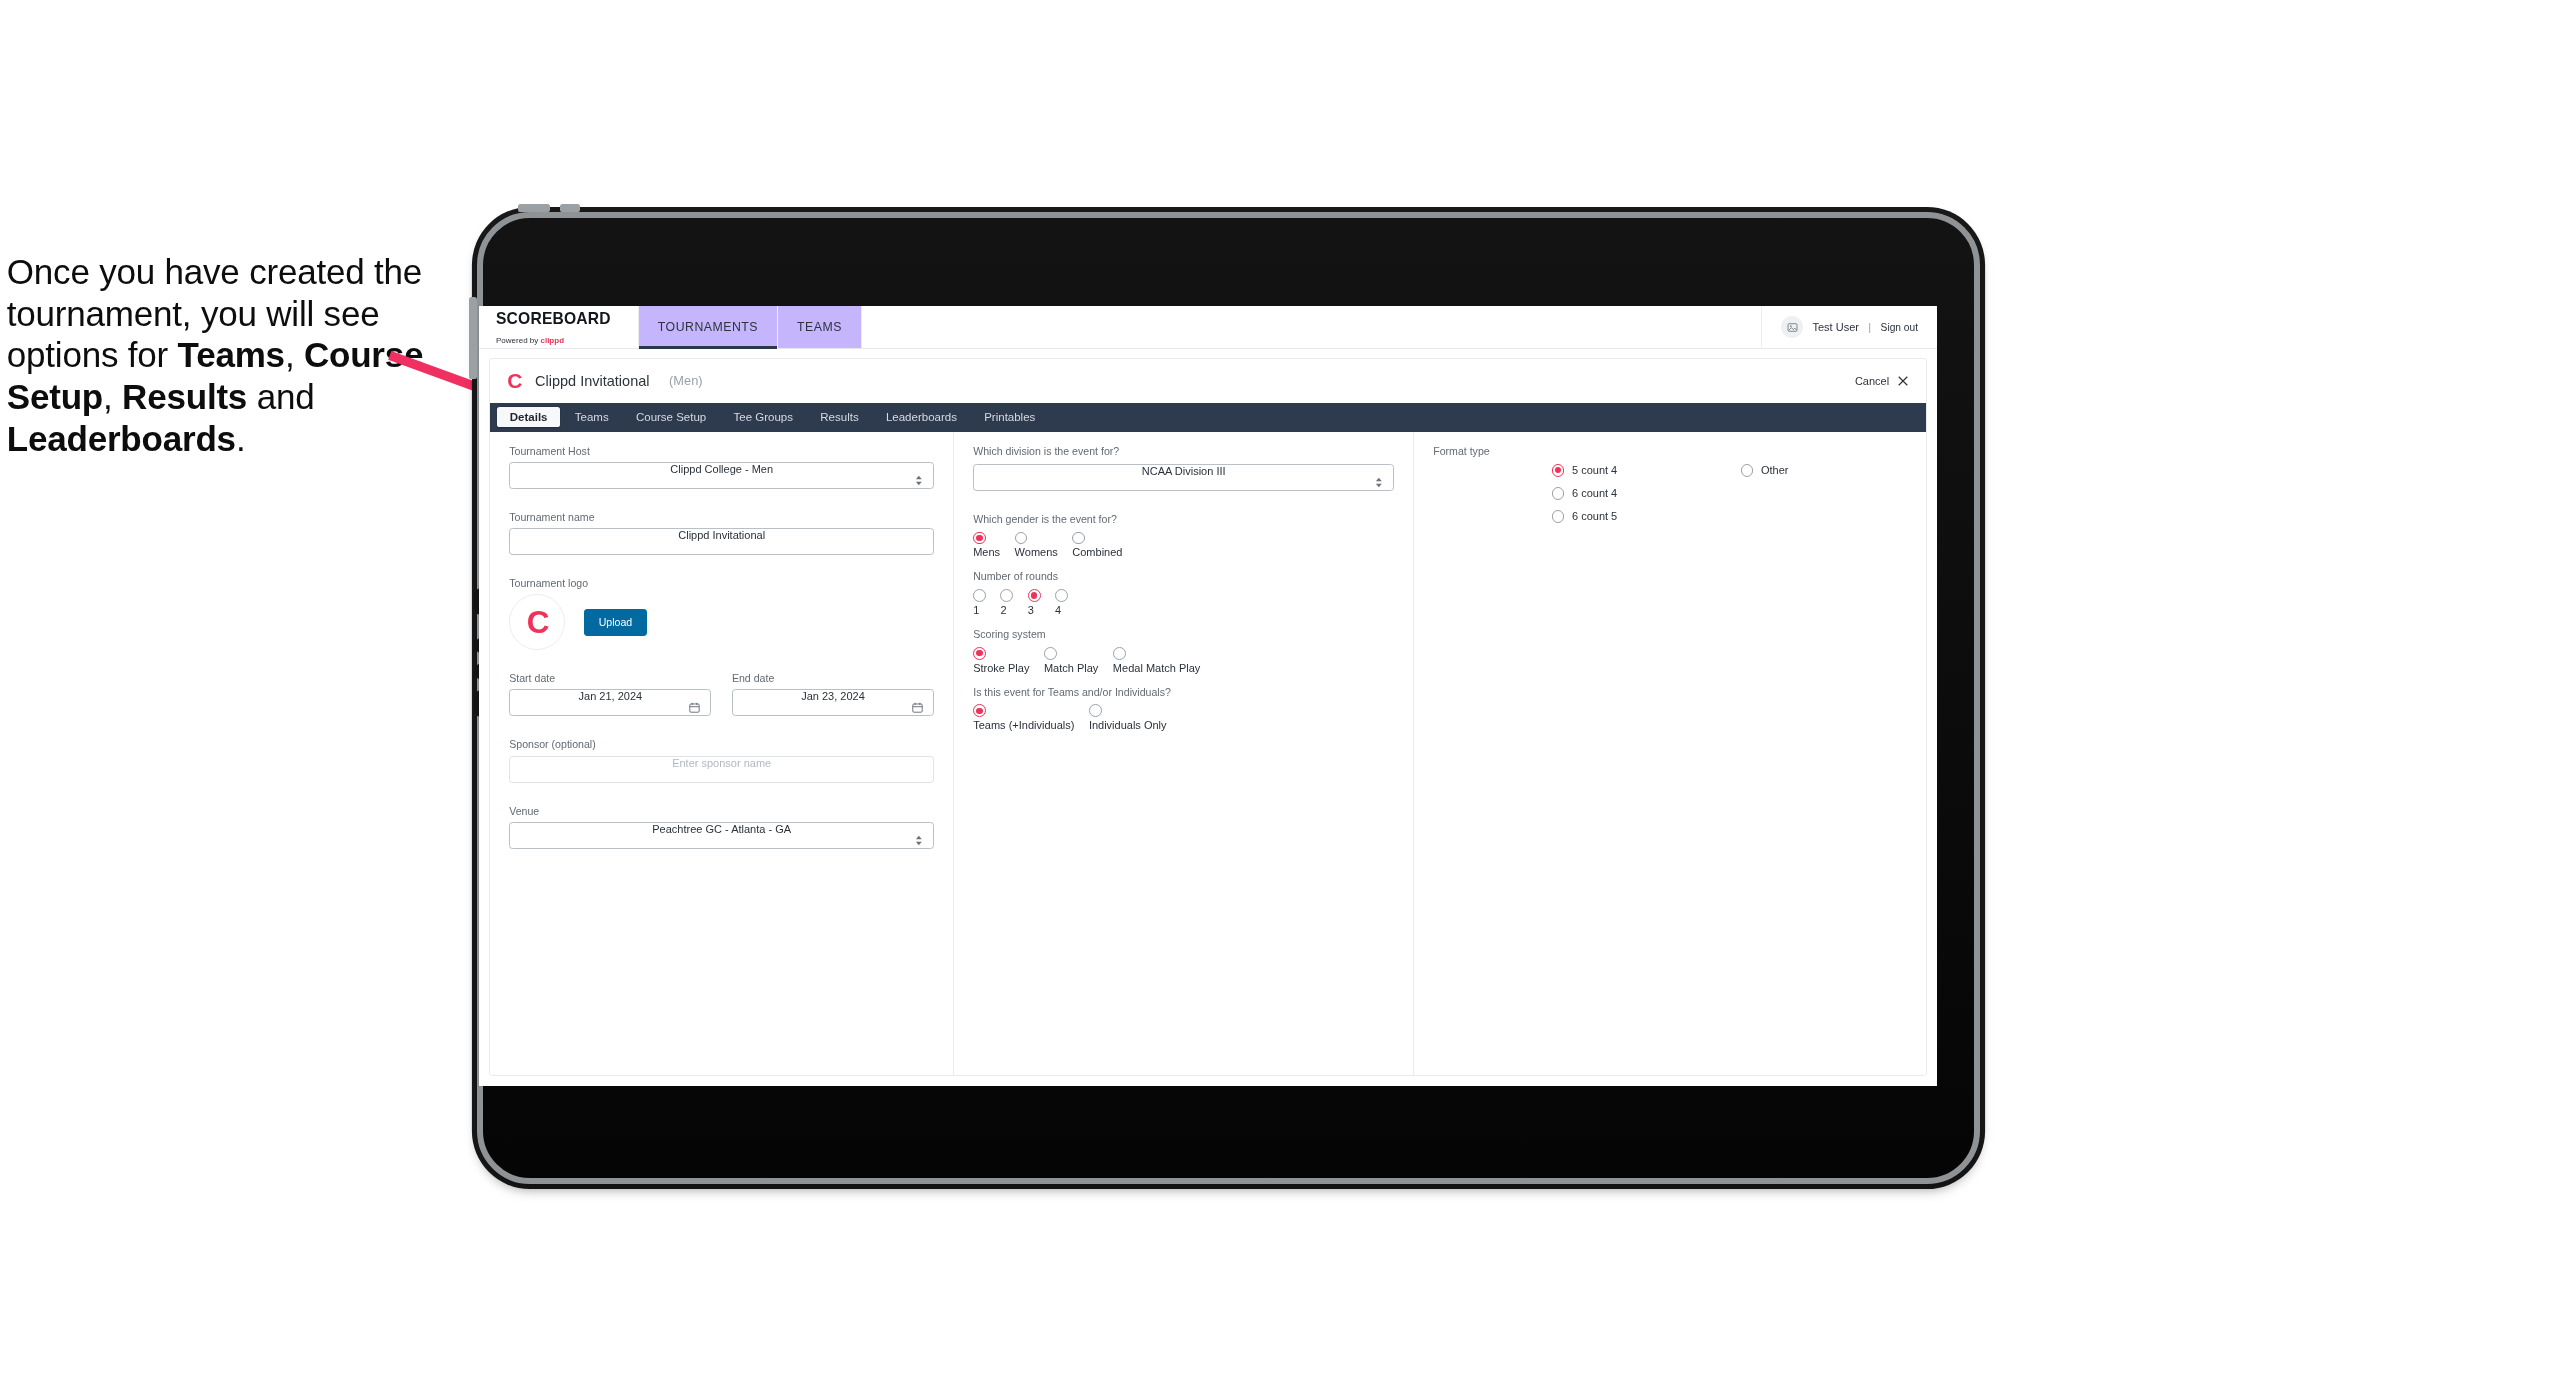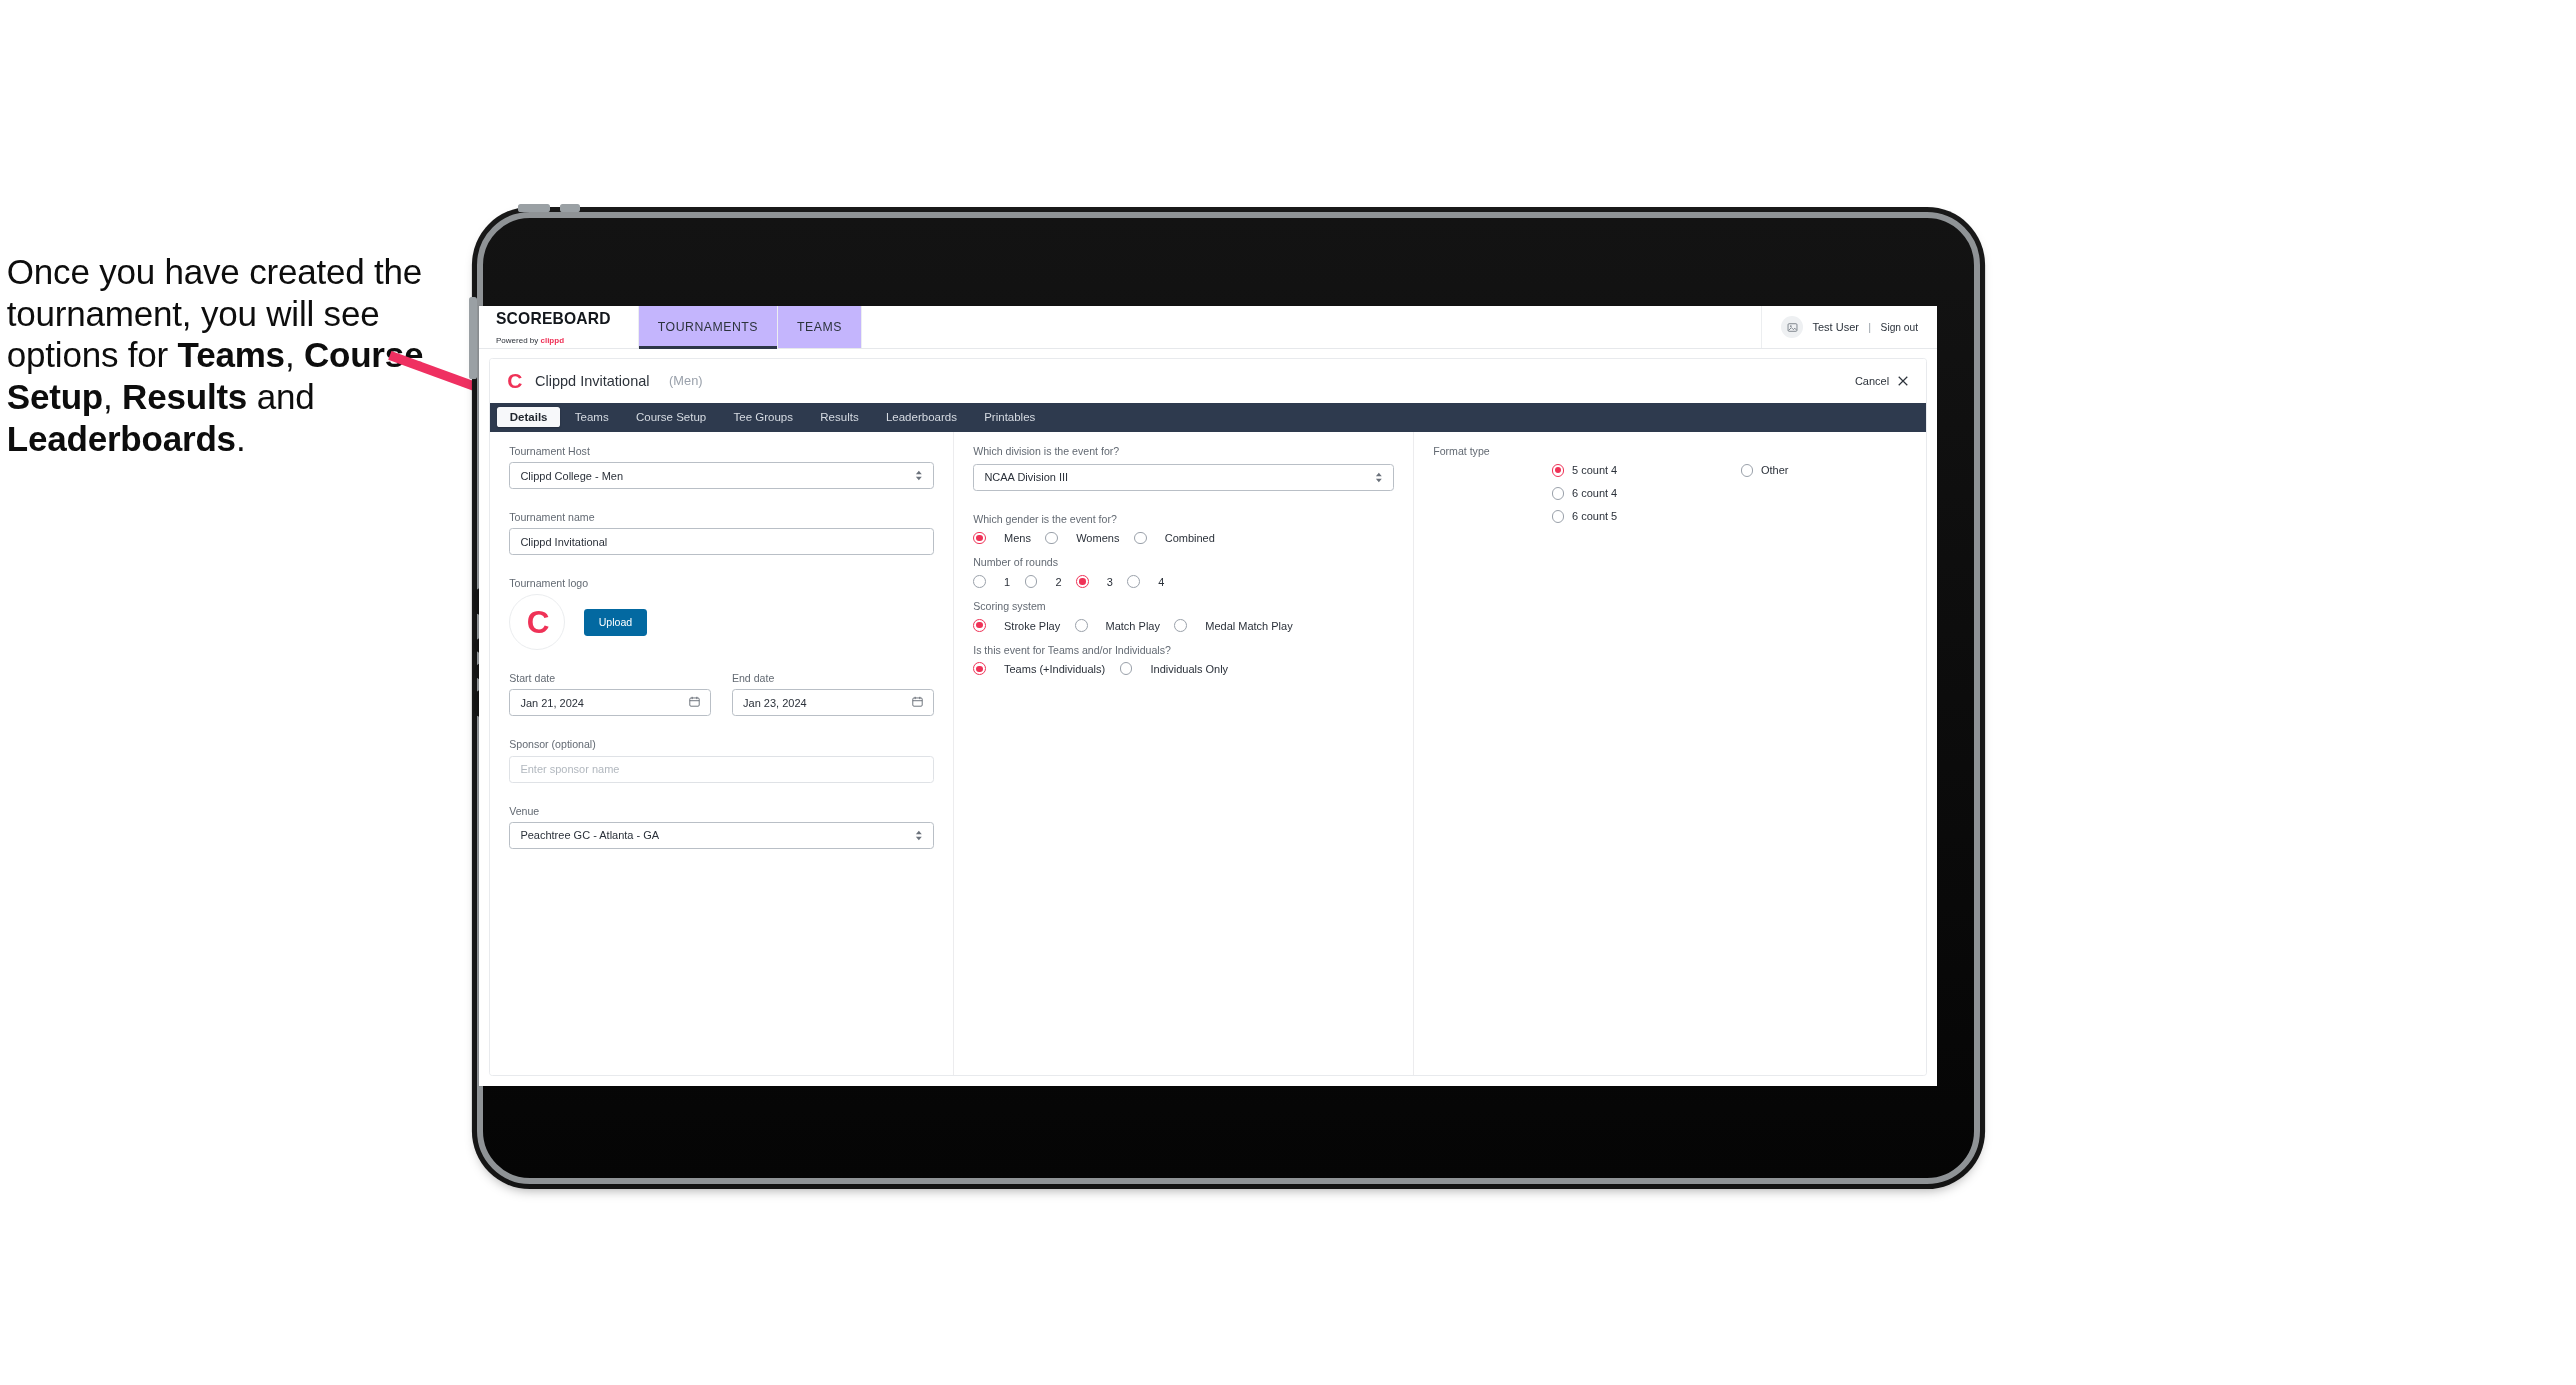--- a/index.html
+++ b/index.html
@@ -136,21 +136,21 @@
   .col1 { width:464px; border-right:0.9px solid #ececee; }
   .col2 { width:460px; border-right:0.9px solid #ececee; }
   .col3 { flex:1; }
 
   .flabel { font-size:10.6px; color:#636a73; margin-bottom:5.1px; }
   .fgroup { margin-bottom:22px; }
 
   .finput {
     width:100%; height:27px; border:0.9px solid #b9bfc6; border-radius:3.4px;
     background:#fff; display:flex; align-items:center; padding:0 10.2px;
-    font-size:11px; color:#2b313a;
+    font-size:11px; color:#2b313a;flex-direction:column;
   }
   .finput.ghost { color:#b2b8bf; border-color:#dfe2e6; }
   .finput .chev {
     margin-left:auto; font-size:9.4px; color:#6b727b; line-height:1;
     display:flex; flex-direction:column; gap:0.9px;
   }
   .finput .cal { margin-left:auto; font-size:11px; color:#5b636c; }
 
   .logo-row { display:flex; align-items:center; gap:19px; margin-top:1.7px; }
   .logo-circle {
@@ -165,21 +165,21 @@
     background:#0369a1; color:#fff; font-size:10.6px; border-radius:3.4px;
     padding:7.7px 14.5px; cursor:pointer;
   }
 
   .date-row { display:flex; gap:20.4px; }
   .date-col { width:calc(50% - 10.2px); }
 
   
   .qlabel { font-size:10.6px; color:#636a73; margin-bottom:6.8px; }
   .radio-row { display:flex; align-items:center; gap:14.5px; margin-bottom:12px; }
-  .radio-item { display:flex; align-items:flex-end; gap:18px; cursor:pointer; }
+  .radio-item { display:flex; align-items:flex-start; gap:2px; cursor:pointer;flex-direction:column; }
   .dot {
     width:12.8px; height:12.8px; border-radius:50%; border:1.2px solid #9aa1aa;
     background:#fff; display:flex; align-items:center; justify-content:center;
     flex:0 0 auto;
   }
   .dot.on { border-color:#ef3257; }
   .dot.on::after {
     content:""; width:6.4px; height:6.4px; border-radius:50%; background:#ef3257;
   }
   .rlabel { font-size:11px; color:#2b313a; }

